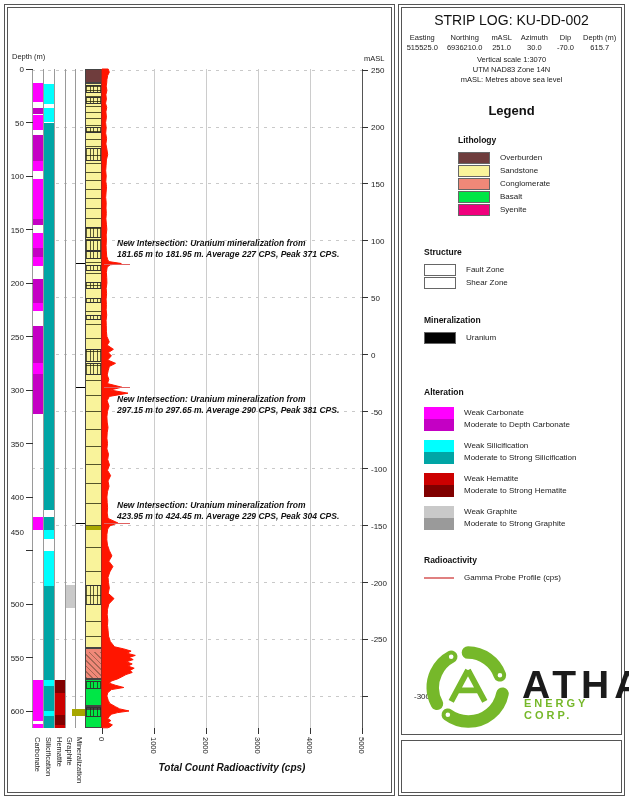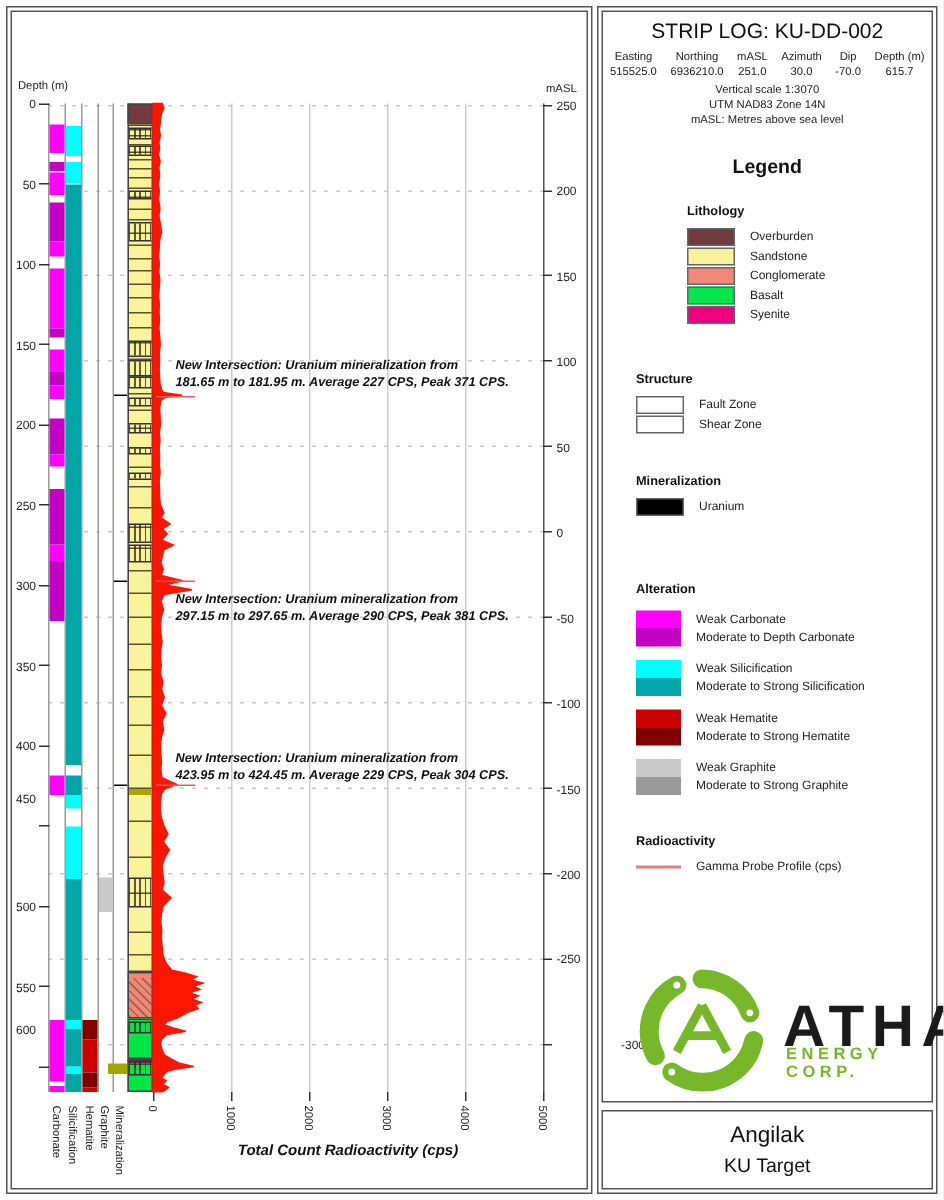--- a/index.html
+++ b/index.html
@@ -82,21 +82,21 @@
       <div class="abs tick-label-depth" style="left: 2px; top: 439.5px;">350</div>
       <div class="abs" style="left: 26px; top: 496.5px; width: 7px; height: 1px; background: rgb(51, 51, 51);"></div>
       <div class="abs tick-label-depth" style="left: 2px; top: 493px;">400</div>
       <div class="abs" style="left: 26px; top: 550px; width: 7px; height: 1px; background: rgb(51, 51, 51);"></div>
       <div class="abs tick-label-depth" style="left: 2px; top: 528px;">450</div>
       <div class="abs" style="left: 26px; top: 603.5px; width: 7px; height: 1px; background: rgb(51, 51, 51);"></div>
       <div class="abs tick-label-depth" style="left: 2px; top: 600px;">500</div>
       <div class="abs" style="left: 26px; top: 657px; width: 7px; height: 1px; background: rgb(51, 51, 51);"></div>
       <div class="abs tick-label-depth" style="left: 2px; top: 653.5px;">550</div>
       <div class="abs" style="left: 26px; top: 710.5px; width: 7px; height: 1px; background: rgb(51, 51, 51);"></div>
-      <div class="abs tick-label-depth" style="left: 2px; top: 682px;">600</div>
+      <div class="abs tick-label-depth" style="left: 2px; top: 707px;">600</div>
       <div class="abs" style="left: 362px; top: 69.6386px; width: 6px; height: 1px; background: rgb(51, 51, 51);"></div>
       <div class="abs tick-label-masl" style="left: 371px; top: 66.1386px;">250</div>
       <div class="abs" style="left: 362px; top: 126.569px; width: 6px; height: 1px; background: rgb(51, 51, 51);"></div>
       <div class="abs tick-label-masl" style="left: 371px; top: 123.069px;">200</div>
       <div class="abs" style="left: 362px; top: 183.499px; width: 6px; height: 1px; background: rgb(51, 51, 51);"></div>
       <div class="abs tick-label-masl" style="left: 371px; top: 179.999px;">150</div>
       <div class="abs" style="left: 362px; top: 240.429px; width: 6px; height: 1px; background: rgb(51, 51, 51);"></div>
       <div class="abs tick-label-masl" style="left: 371px; top: 236.929px;">100</div>
       <div class="abs" style="left: 362px; top: 297.359px; width: 6px; height: 1px; background: rgb(51, 51, 51);"></div>
       <div class="abs tick-label-masl" style="left: 371px; top: 293.859px;">50</div>
@@ -407,18 +407,14 @@
           <circle cx="26" cy="83" r="4"></circle>
           <circle cx="30" cy="14" r="4"></circle>
         </g>
       </svg>
       </span>
       <div class="abs" style="left:96px;top:18px;font-size:39px;font-weight:600;letter-spacing:5px;color:#1B1B1B;">ATHA</div>
       <div class="abs" style="left:98px;top:52px;font-size:11px;font-weight:600;letter-spacing:3px;color:#76B82A;">ENERGY CORP.</div>
     </div>
   </div>
 
-  <div class="abs" style="left:402px;top:743px;width:219px;height:50px;text-align:center;">
-    <div style="font-size:15px;color:#111;margin-top:5px;">Angilak</div>
-    <div style="font-size:13px;color:#111;margin-top:4px;">KU Target</div>
-  </div>
 
 </div>
 
 </body></html>

